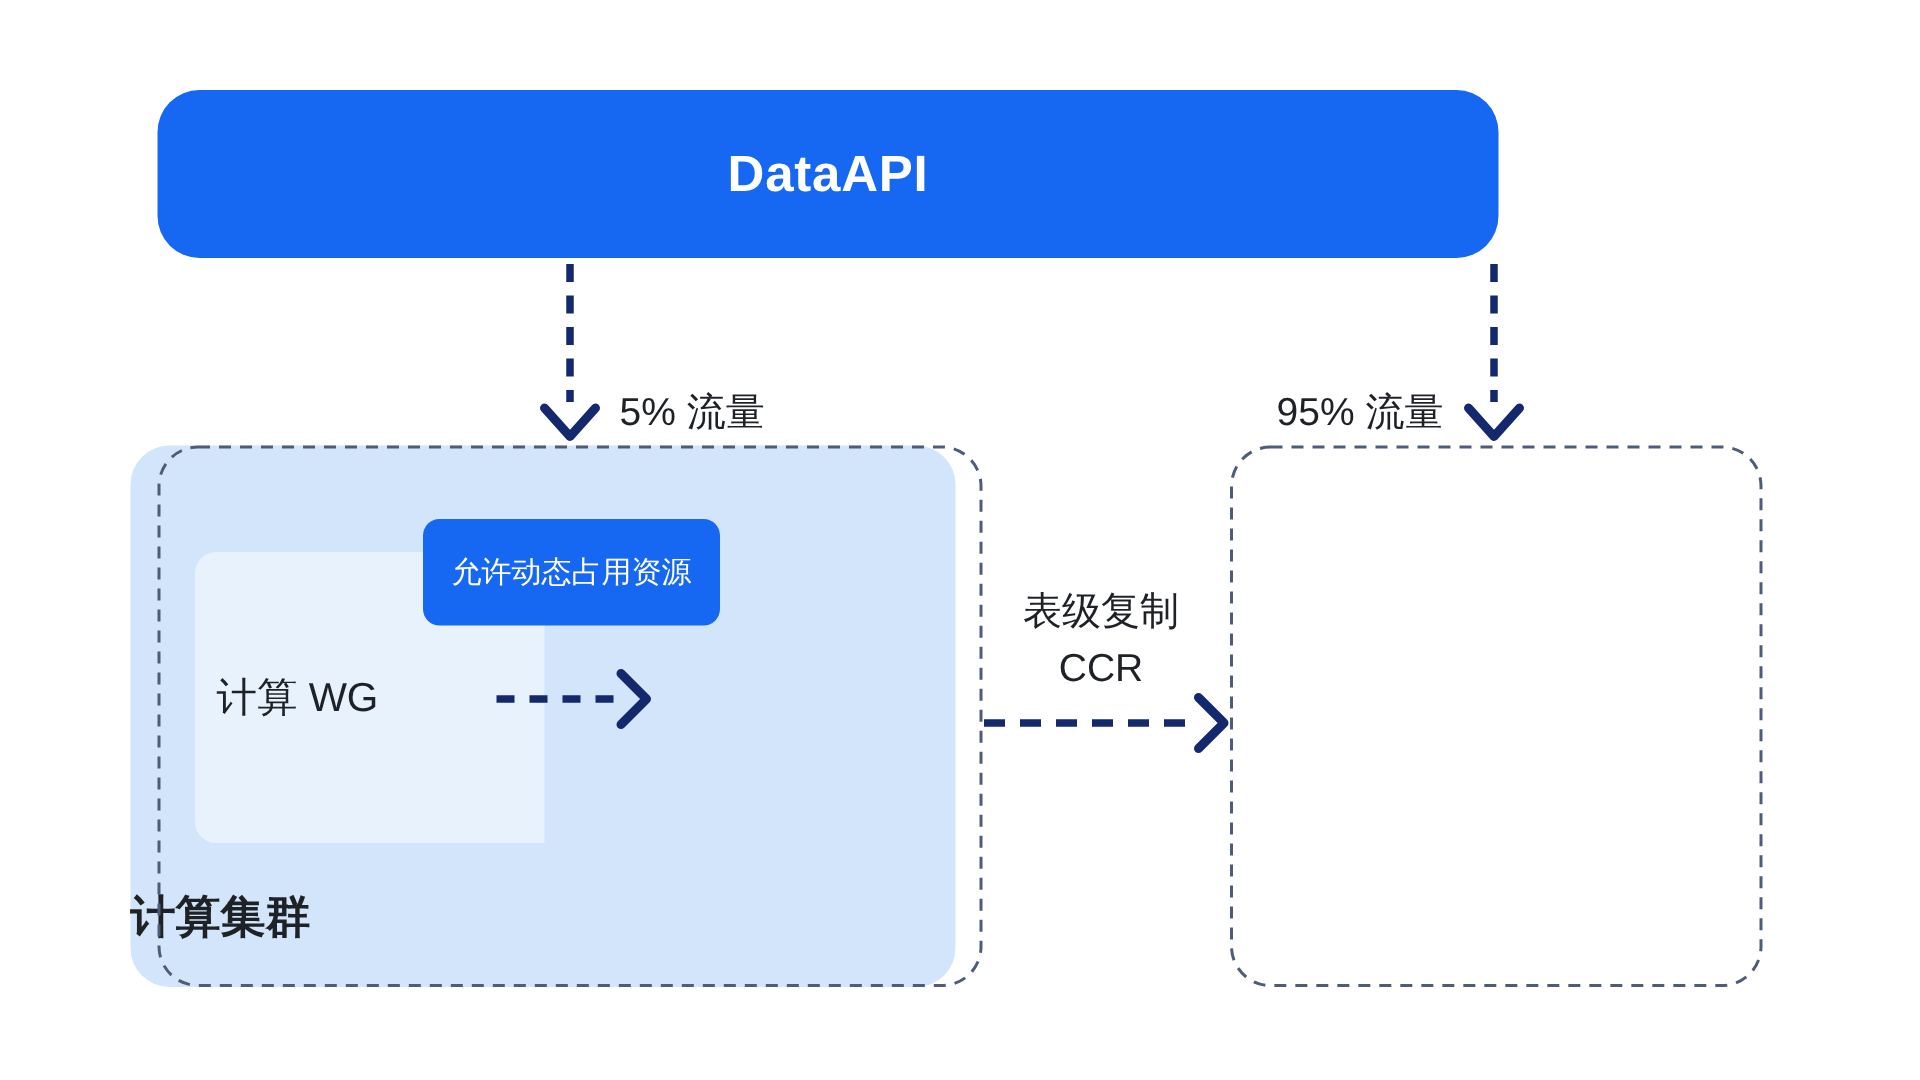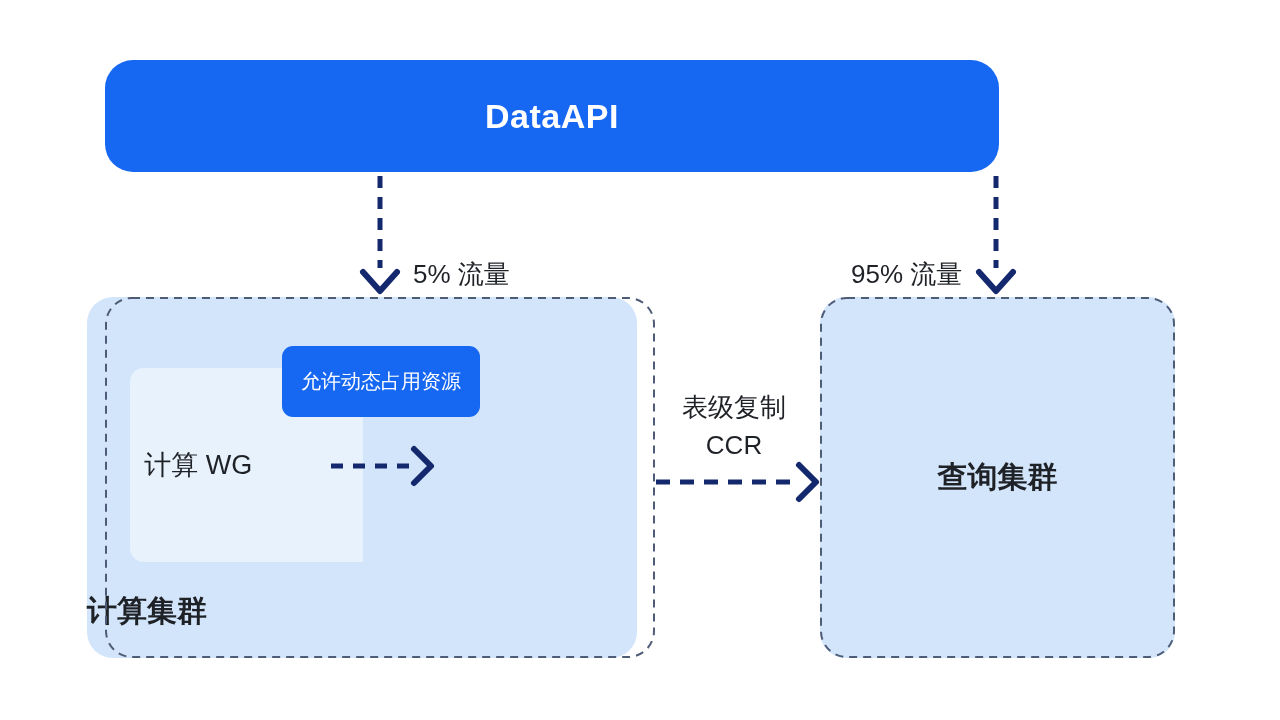--- a/index.html
+++ b/index.html
@@ -130,23 +130,20 @@
     <div class="wg-panel">
       <div class="wg-half wg-left">
         <span class="wg-label">计算 WG</span>
       </div>
     </div>
     <div class="cluster-title">计算集群</div>
   </div>
 
   <div class="badge">允许动态占用资源</div>
 
-  <div class="cluster-box query-cluster">
-    <span class="cluster-title">查询集群</span>
-  </div>
 
   <div class="flow-label flow-left">5% 流量</div>
   <div class="flow-label flow-right">95% 流量</div>
   <div class="ccr-label">
     <div>表级复制</div>
     <div>CCR</div>
   </div>
 
   <svg class="overlay" width="1280" height="720" viewBox="0 0 1280 720">
 

